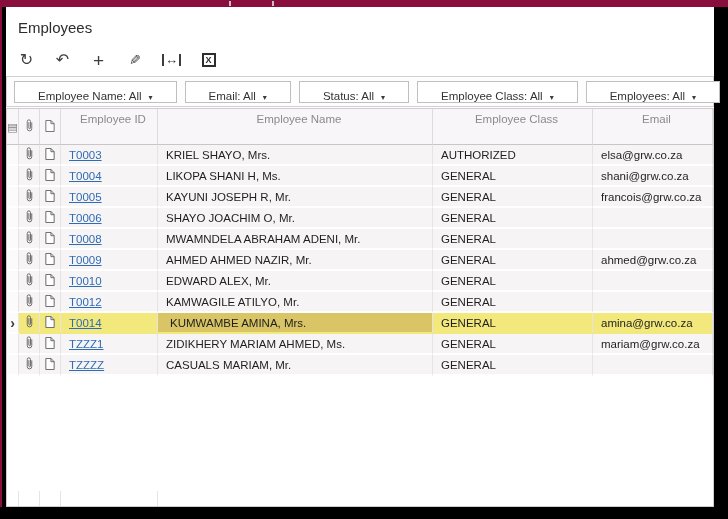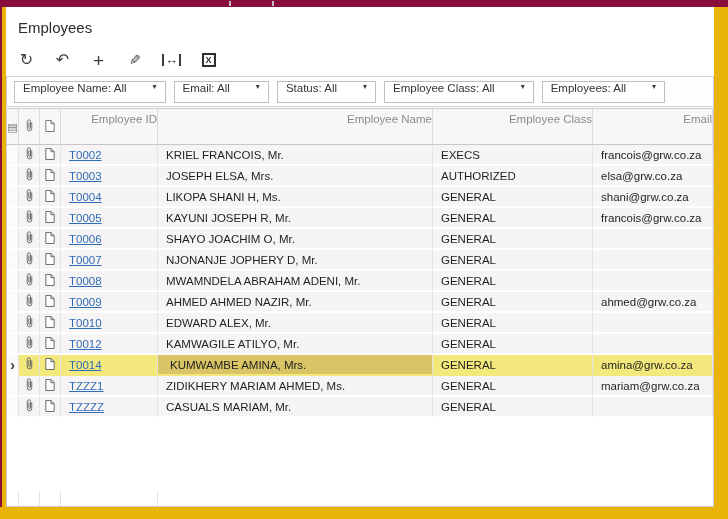--- a/index.html
+++ b/index.html
@@ -1,46 +1,46 @@
 <!DOCTYPE html>
 <html><head>
 <meta charset="utf-8">
 <style>
   * { margin:0; padding:0; box-sizing:border-box; }
   body { background:#444; font-family:"Liberation Sans","DejaVu Sans",sans-serif; }
-  .window { position:relative; width:728px; height:519px; background:#eab308; overflow:hidden; }
+  .window { position:relative; width:728px; height:519px; background:#000000; overflow:hidden; }
   .titlebar { position:absolute; top:0; left:0; width:728px; height:7px; background:#8a0e3d; z-index:6; }
   .tab-sep { position:absolute; top:1px; width:2px; height:5px; background:#c9bfc4; }
   .left-accent { position:absolute; left:0; top:0; width:2px; height:507px; background:#8a0e3d; z-index:5; }
   .content { position:absolute; left:6px; top:7px; width:708px; height:500px; background:#ffffff; }
 
   .page-title { position:absolute; top:12px; left:12px; font-size:15px; color:#2d2d2d; }
 
   .toolbar { position:absolute; top:40px; left:12px; height:26px; display:flex; align-items:center; gap:19px; }
   .tbtn { min-width:17px; height:22px; display:flex; align-items:center; justify-content:center;
           color:#3d3d3d; cursor:pointer; }
   .tbtn .glyph { font-size:16px; line-height:1; }
   .tbtn .glyph.plus { font-size:19px; font-weight:400; }
   .tbtn .glyph.pencil { font-size:14px; transform:scaleX(-1); display:inline-block; }
   .tbtn .fitwrap { display:inline-block; border-left:2px solid #3d3d3d; border-right:2px solid #3d3d3d;
                    padding:0 1px; font-size:13px; line-height:12px; }
   .tbtn .xlbox { width:14px; height:14px; border:2px solid #2e2e2e; display:flex; align-items:center;
                  justify-content:center; font-size:9px; font-weight:bold; color:#2e2e2e; }
 
   .filterbar { position:absolute; top:69px; left:0; width:708px; height:31px; border:1px solid #d2ced2;
                background:#fdfdfd; display:flex; align-items:center; padding-left:7px; gap:8px; }
-  .fbtn { height:22px; border:1px solid #bfbfbf; background:#fff; display:flex; align-items:flex-start;
-          gap:26px; padding:0 8px; font-size:11.5px; color:#333; cursor:pointer; white-space:nowrap; }
+  .fbtn { height:22px; border:1px solid #bfbfbf; background:#fff; display:flex; align-items:flex-end;
+          gap:7px; padding:0 23px; font-size:11.5px; color:#333; cursor:pointer; white-space:nowrap; }
   .fbtn .arr { font-size:8px; color:#3c3c3c; }
 
   .grid { position:absolute; top:101px; left:0; width:708px; height:399px; border:1px solid #cfcbcf;
           background:#fff; overflow:hidden; }
   table { width:706px; border-collapse:separate; border-spacing:0; table-layout:fixed; }
   th { height:36px; background:#f8f6f8; border-bottom:1px solid #c9c5c9; border-right:1px solid #dedade;
-       font-size:11.5px; font-weight:400; color:#8b8b8b; text-align:right; padding:0 0 16px 8px;
+       font-size:11.5px; font-weight:400; color:#8b8b8b; text-align:center; padding:0 0 16px 8px;
        vertical-align:middle; white-space:nowrap; overflow:hidden; cursor:pointer; }
   th.icon-h { padding:0; text-align:center; }
   td { height:21px; background:#f7f4f6; border-bottom:2px solid #ffffff; border-right:1px solid #e6e2e6;
        font-size:11.5px; color:#1f1f1f; padding:0 0 0 8px; vertical-align:middle; white-space:nowrap;
        overflow:hidden; }
   td.c-marker { background:#fcfbfc; padding:0; text-align:center; }
   td.c-clip, td.c-note { padding:0; text-align:center; }
   td a { color:#2f6cb3; text-decoration:underline; }
   tr.selected td { background:#f3e87b; border-bottom-color:#f3e87b; }
   tr.selected td.c-name { background:#d9c466;padding-left:12px; }
@@ -136,36 +136,22 @@
         <tbody>
             <tr>
               <td class="c-marker"></td>
               <td class="c-clip"><svg width="9" height="13" viewBox="0 0 10 14">
                   <path d="M7.5 3.5 v7 a2.5 2.5 0 0 1 -5 0 v-8 a1.8 1.8 0 0 1 3.6 0 v7.2 a0.9 0.9 0 0 1 -1.8 0 v-6.4" fill="none" stroke="#6b6b6b" stroke-width="1.1"></path>
                 </svg></td>
               <td class="c-note"><svg width="10" height="12" viewBox="0 0 10 13">
                   <path d="M0.5 0.5 h5.5 l3.5 3.5 v8.5 h-9 z" fill="#fff" stroke="#5f5f5f"></path>
                   <path d="M6 0.5 v3.5 h3.5" fill="none" stroke="#5f5f5f"></path>
                 </svg></td>
-              <td class="c-id"><a href="#">T0002</a></td>
-              <td class="c-name">KRIEL FRANCOIS, Mr.</td>
-              <td class="c-class">EXECS</td>
-              <td class="c-email">francois@grw.co.za</td>
-            </tr>
-            <tr>
-              <td class="c-marker"></td>
-              <td class="c-clip"><svg width="9" height="13" viewBox="0 0 10 14">
-                  <path d="M7.5 3.5 v7 a2.5 2.5 0 0 1 -5 0 v-8 a1.8 1.8 0 0 1 3.6 0 v7.2 a0.9 0.9 0 0 1 -1.8 0 v-6.4" fill="none" stroke="#6b6b6b" stroke-width="1.1"></path>
-                </svg></td>
-              <td class="c-note"><svg width="10" height="12" viewBox="0 0 10 13">
-                  <path d="M0.5 0.5 h5.5 l3.5 3.5 v8.5 h-9 z" fill="#fff" stroke="#5f5f5f"></path>
-                  <path d="M6 0.5 v3.5 h3.5" fill="none" stroke="#5f5f5f"></path>
-                </svg></td>
               <td class="c-id"><a href="#">T0003</a></td>
-              <td class="c-name">JOSEPH ELSA, Mrs.</td>
+              <td class="c-name">KRIEL SHAYO, Mrs.</td>
               <td class="c-class">AUTHORIZED</td>
               <td class="c-email">elsa@grw.co.za</td>
             </tr>
             <tr>
               <td class="c-marker"></td>
               <td class="c-clip"><svg width="9" height="13" viewBox="0 0 10 14">
                   <path d="M7.5 3.5 v7 a2.5 2.5 0 0 1 -5 0 v-8 a1.8 1.8 0 0 1 3.6 0 v7.2 a0.9 0.9 0 0 1 -1.8 0 v-6.4" fill="none" stroke="#6b6b6b" stroke-width="1.1"></path>
                 </svg></td>
               <td class="c-note"><svg width="10" height="12" viewBox="0 0 10 13">
                   <path d="M0.5 0.5 h5.5 l3.5 3.5 v8.5 h-9 z" fill="#fff" stroke="#5f5f5f"></path>
@@ -194,34 +180,20 @@
               <td class="c-marker"></td>
               <td class="c-clip"><svg width="9" height="13" viewBox="0 0 10 14">
                   <path d="M7.5 3.5 v7 a2.5 2.5 0 0 1 -5 0 v-8 a1.8 1.8 0 0 1 3.6 0 v7.2 a0.9 0.9 0 0 1 -1.8 0 v-6.4" fill="none" stroke="#6b6b6b" stroke-width="1.1"></path>
                 </svg></td>
               <td class="c-note"><svg width="10" height="12" viewBox="0 0 10 13">
                   <path d="M0.5 0.5 h5.5 l3.5 3.5 v8.5 h-9 z" fill="#fff" stroke="#5f5f5f"></path>
                   <path d="M6 0.5 v3.5 h3.5" fill="none" stroke="#5f5f5f"></path>
                 </svg></td>
               <td class="c-id"><a href="#">T0006</a></td>
               <td class="c-name">SHAYO JOACHIM O, Mr.</td>
-              <td class="c-class">GENERAL</td>
-              <td class="c-email"></td>
-            </tr>
-            <tr>
-              <td class="c-marker"></td>
-              <td class="c-clip"><svg width="9" height="13" viewBox="0 0 10 14">
-                  <path d="M7.5 3.5 v7 a2.5 2.5 0 0 1 -5 0 v-8 a1.8 1.8 0 0 1 3.6 0 v7.2 a0.9 0.9 0 0 1 -1.8 0 v-6.4" fill="none" stroke="#6b6b6b" stroke-width="1.1"></path>
-                </svg></td>
-              <td class="c-note"><svg width="10" height="12" viewBox="0 0 10 13">
-                  <path d="M0.5 0.5 h5.5 l3.5 3.5 v8.5 h-9 z" fill="#fff" stroke="#5f5f5f"></path>
-                  <path d="M6 0.5 v3.5 h3.5" fill="none" stroke="#5f5f5f"></path>
-                </svg></td>
-              <td class="c-id"><a href="#">T0007</a></td>
-              <td class="c-name">NJONANJE JOPHERY D, Mr.</td>
               <td class="c-class">GENERAL</td>
               <td class="c-email"></td>
             </tr>
             <tr>
               <td class="c-marker"></td>
               <td class="c-clip"><svg width="9" height="13" viewBox="0 0 10 14">
                   <path d="M7.5 3.5 v7 a2.5 2.5 0 0 1 -5 0 v-8 a1.8 1.8 0 0 1 3.6 0 v7.2 a0.9 0.9 0 0 1 -1.8 0 v-6.4" fill="none" stroke="#6b6b6b" stroke-width="1.1"></path>
                 </svg></td>
               <td class="c-note"><svg width="10" height="12" viewBox="0 0 10 13">
                   <path d="M0.5 0.5 h5.5 l3.5 3.5 v8.5 h-9 z" fill="#fff" stroke="#5f5f5f"></path>

